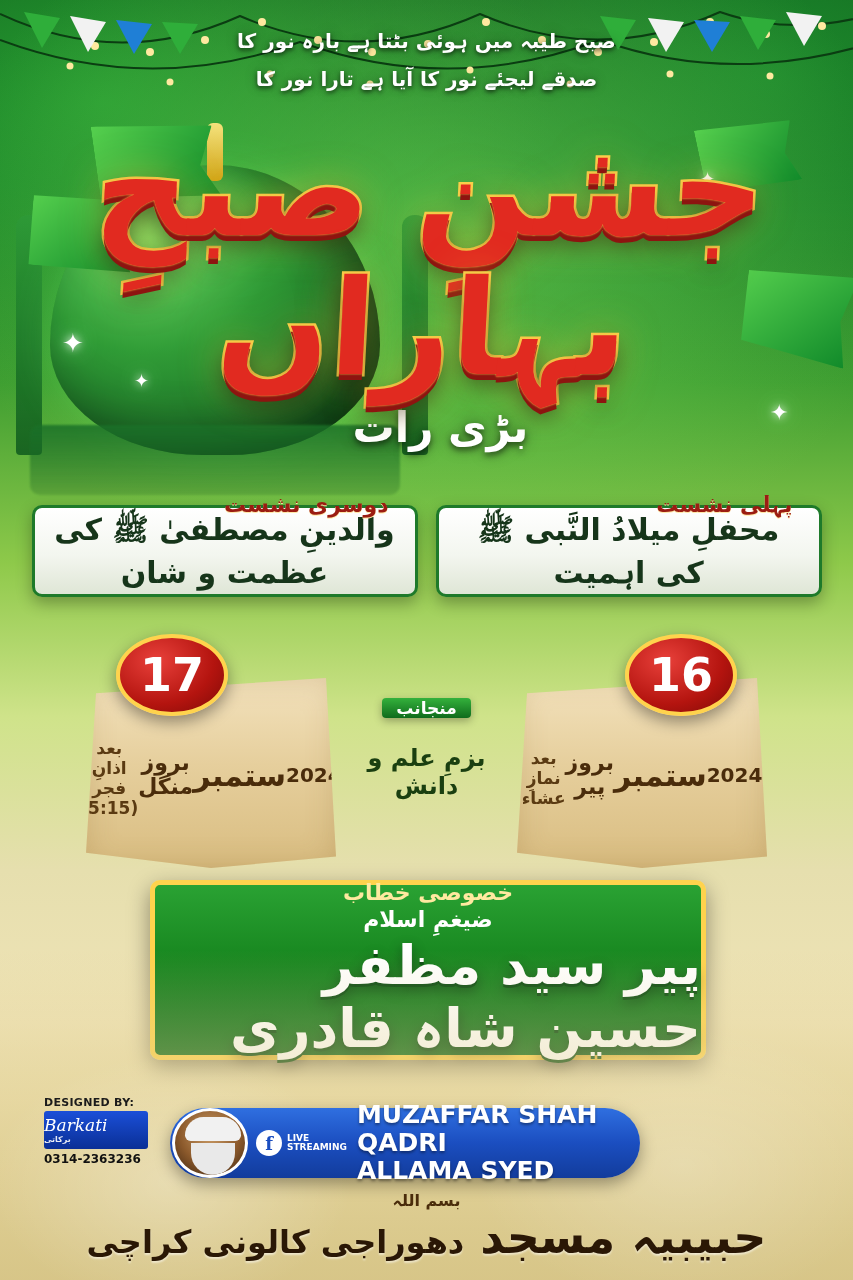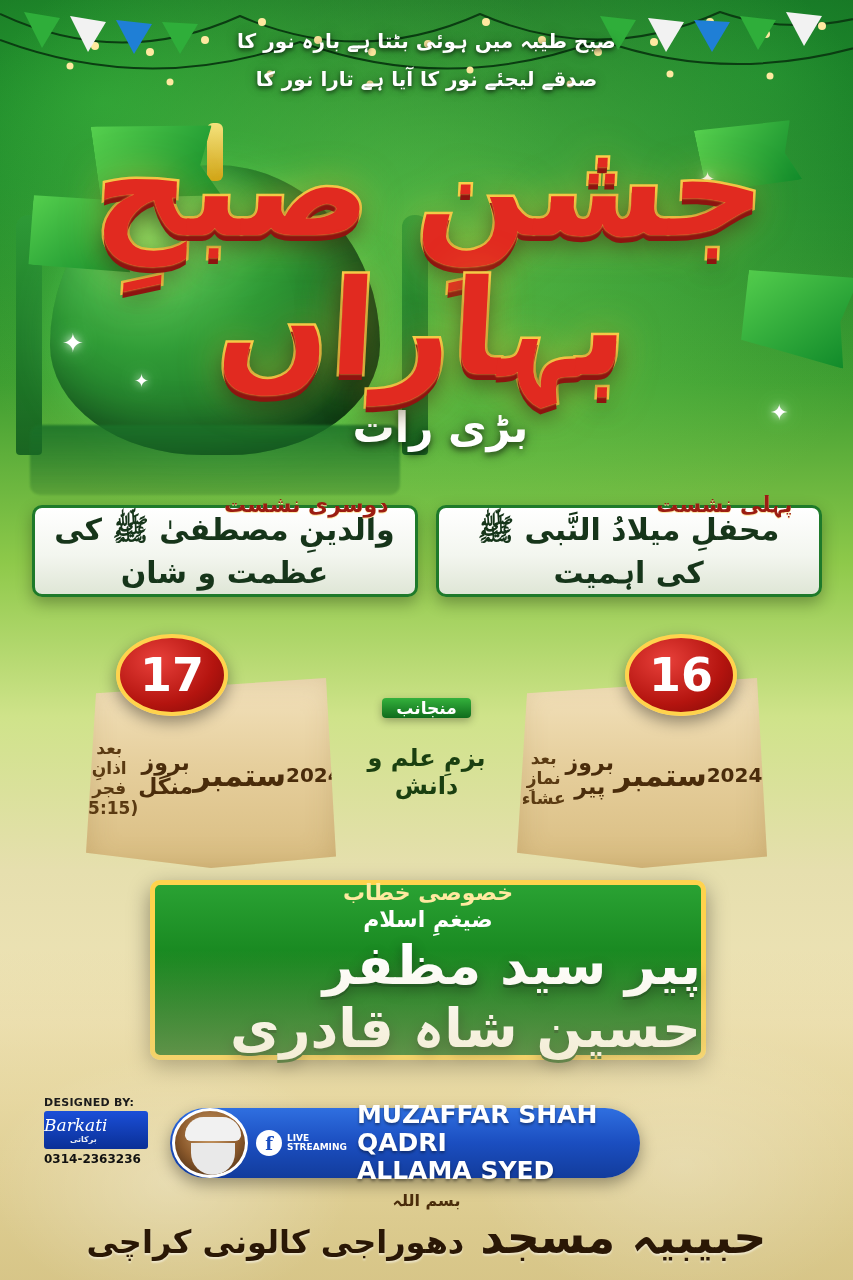--- a/index.html
+++ b/index.html
@@ -220,21 +220,21 @@
   .designer {
     position:absolute; left: 44px; top: 1096px; width: 104px; text-align:left;
   }
   .designer .by { font-size: 11px; font-weight:bold; color:#1b1b1b; letter-spacing:.3px; }
   .designer .logo {
     margin-top: 2px;
     background: linear-gradient(180deg,#1b4fd8,#0a2f96);
     border-radius: 3px; color:#fff; padding: 4px 0 5px;
   }
   .designer .logo .n { font-family:"DejaVu Serif", serif; font-size: 17px; font-style: italic; }
-  .designer .logo .sub { font-size: 8px; opacity:.9;padding-left:26px; }
+  .designer .logo .sub { font-size: 8px; opacity:.9; }
   .designer .phone { font-size: 12px; font-weight:bold; color:#111; margin-top:3px; }
 
   
   .livebar {
     position:absolute; left: 170px; top: 1108px;
     width: 470px; height: 70px;
     background: linear-gradient(180deg,#2f6fe0 0%,#1b4ec0 50%,#123c9c 100%);
     border-radius: 35px;
     box-shadow: 0 6px 16px rgba(0,0,0,.35);
     display:flex; align-items:center;

